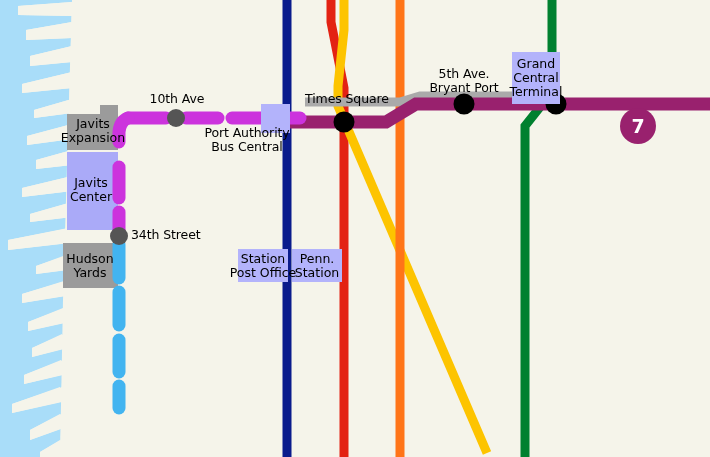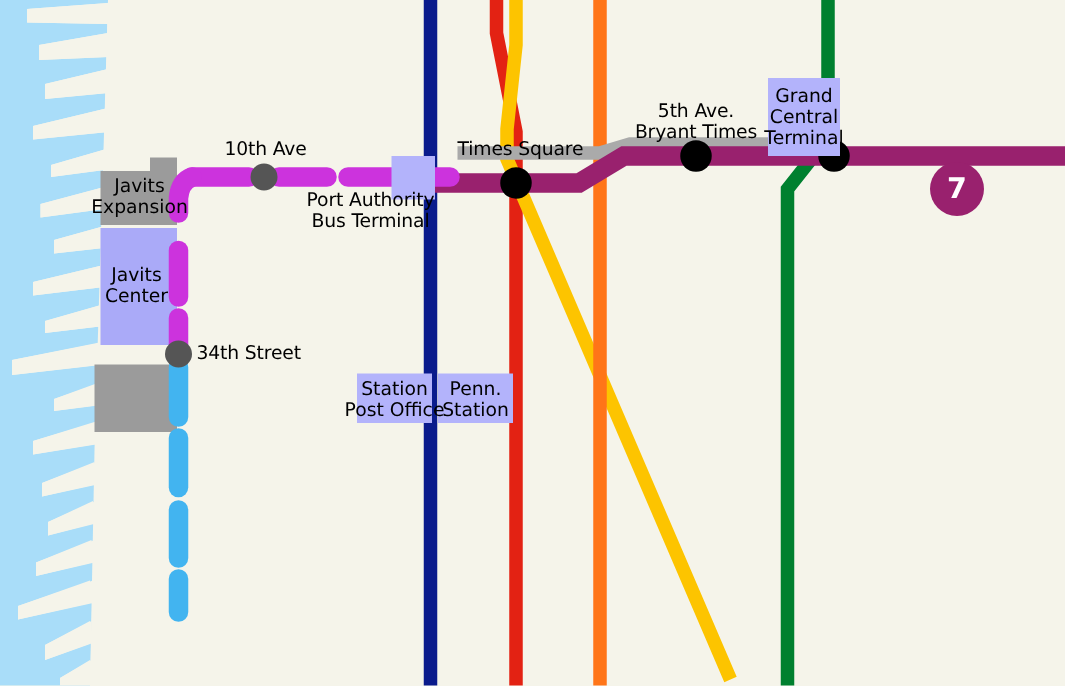--- a/index.html
+++ b/index.html
@@ -163,39 +163,41 @@
     <rect x="292" y="249" width="50" height="33" fill="#b3b3fb"></rect>
   </svg>
 
   <div class="badge" style="left:620px;top:108px;width:36px;height:36px;background:#99216e;font-size:19px;">
     <span>7</span>
   </div>
 
   <div class="lbl lbl-center" style="left:141px;top:92px;width:72px;font-size:12.5px;">10th Ave</div>
 
   <div class="lbl lbl-center" style="left:197px;top:126px;width:100px;font-size:12.5px;">Port Authority
-Bus Terminal</div>
+Bus Central</div>
 
   <div class="lbl lbl-center" style="left:303px;top:92px;width:88px;font-size:12.5px;text-align:center;">Times Square</div>
 
   <div class="lbl lbl-center" style="left:410px;top:67px;width:108px;font-size:12.5px;">5th Ave.
-Bryant Times</div>
+Bryant Port</div>
 
   <div class="boxlbl" style="left:505px;top:54px;width:62px;height:48px;font-size:12.5px;">Grand
 Central
 Terminal</div>
 
   <div class="lbl" style="left:131px;top:228px;font-size:12.5px;">34th Street</div>
 
   <div class="boxlbl" style="left:58px;top:113px;width:70px;height:36px;font-size:12.5px;">Javits
 Expansion</div>
 
   <div class="boxlbl" style="left:62px;top:172px;width:58px;height:36px;font-size:12.5px;">Javits
 Center</div>
 
+  <div class="boxlbl" style="left:60px;top:249px;width:60px;height:34px;font-size:12.5px;">Hudson
+Yards</div>
 
   <div class="boxlbl" style="left:213px;top:250px;width:100px;height:32px;font-size:12.5px;">Station
 Post Office</div>
 
   <div class="boxlbl" style="left:292px;top:250px;width:50px;height:32px;font-size:12.5px;">Penn.
 Station</div>
 
 </div>
 
 </body></html>

